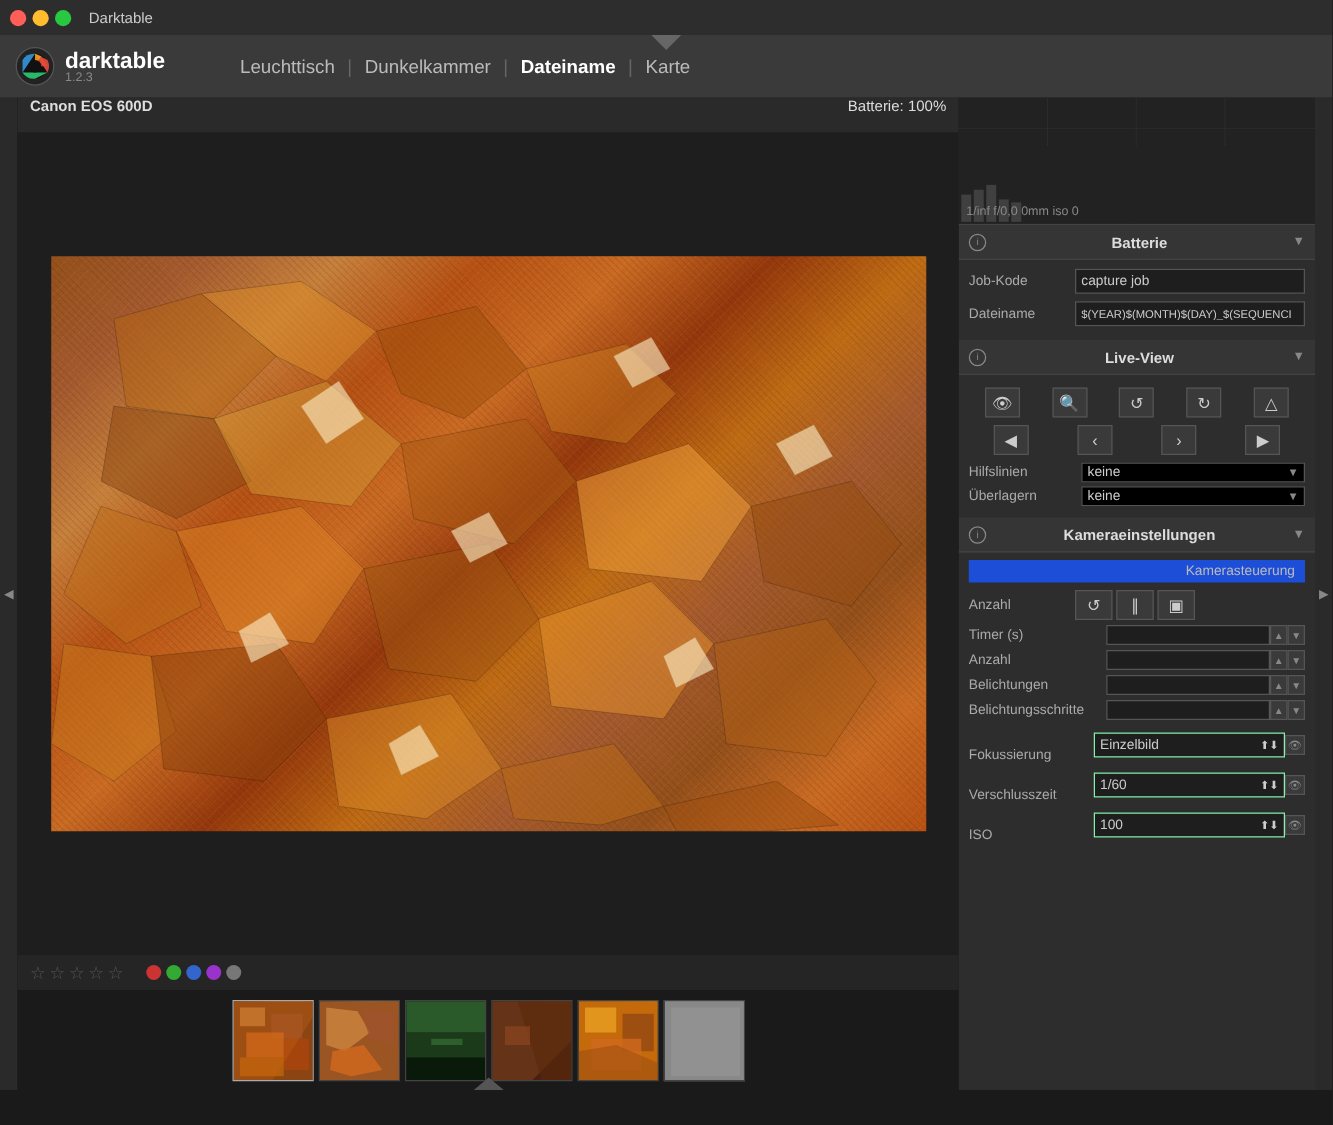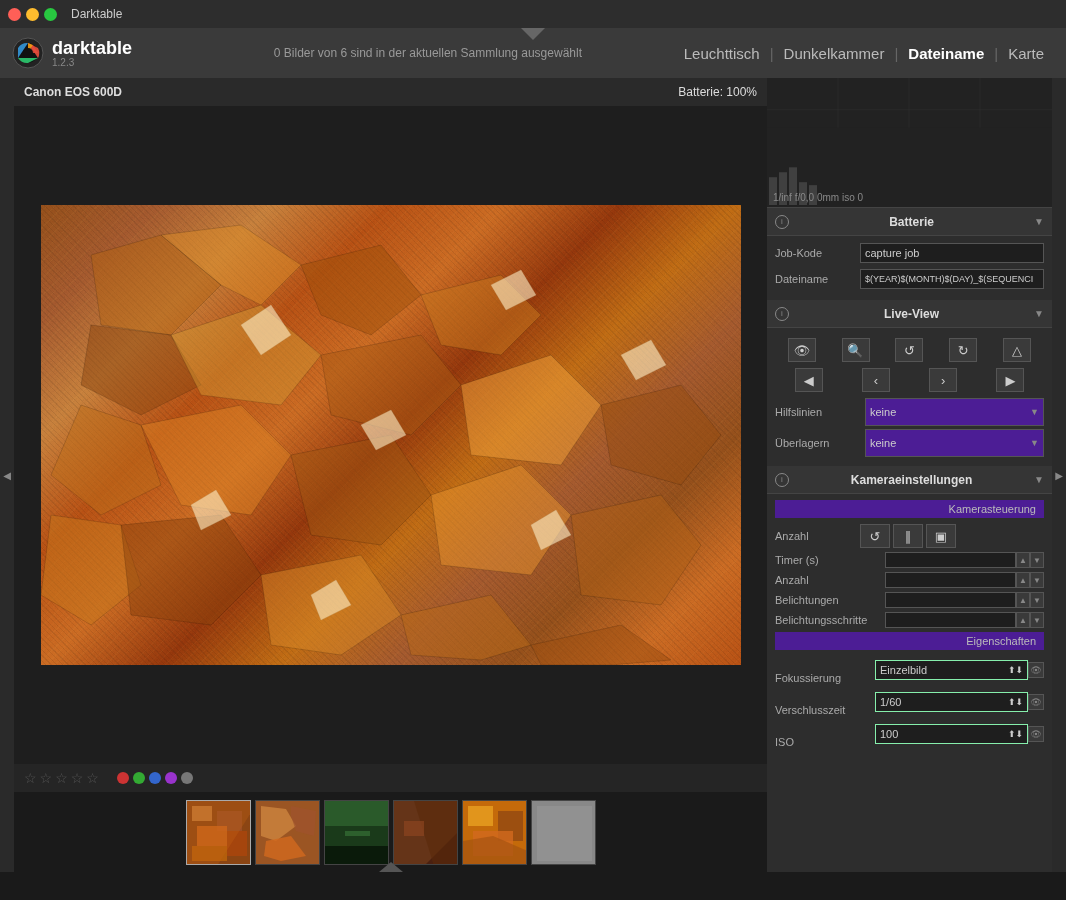--- a/index.html
+++ b/index.html
@@ -127,21 +127,20 @@
       flex-direction: column;
       background: #1e1e1e;
       overflow: hidden;
     }
 
     
     .camera-bar {
       background: #2a2a2a;
       height: 28px;
       display: flex;
-      align-items: center;
       padding: 0 10px;
       justify-content: space-between;
     }
     .camera-name { color: #ddd; font-size: 12px; font-weight: bold; }
     .battery-info { color: #ddd; font-size: 12px; }
 
     
     .image-area {
       flex: 1;
       display: flex;
@@ -239,21 +238,21 @@
       flex-direction: column;
       overflow-y: auto;
       overflow-x: hidden;
     }
     .right-panel::-webkit-scrollbar { width: 4px; }
     .right-panel::-webkit-scrollbar-track { background: #222; }
     .right-panel::-webkit-scrollbar-thumb { background: #555; }
 
     
     .histogram-area {
-      height: 130px;
+      height: 102px;
       background: #222;
       position: relative;
       border-bottom: 1px solid #444;
     }
     .histogram-info {
       position: absolute;
       bottom: 4px;
       left: 6px;
       color: #888;
       font-size: 10px;
@@ -364,35 +363,35 @@
       align-items: center;
       margin-bottom: 3px;
     }
     .dropdown-label {
       color: #aaa;
       font-size: 11px;
       min-width: 90px;
     }
     .dropdown-value {
       flex: 1;
-      background: #4c1d95;
+      background: #000000;
       border: 1px solid #555;
       color: #ccc;
       font-size: 11px;
       padding: 2px 4px;
-      height: 28px;
+      height: 16px;
       display: flex;
       align-items: center;
       justify-content: space-between;
     }
     .dropdown-arrow { color: #888; font-size: 9px; }
 
     
     .kamera-header {
-      background: #4c1d95;
+      background: #1d4ed8;
       text-align: right;
       padding: 3px 8px;
       color: #bbb;
       font-size: 11px;
     }
 
     
     .modus-row {
       display: flex;
       align-items: center;
@@ -522,21 +521,20 @@
       <path d="M6 21 L6 11 A11 11 0 0 1 16 6 Z" fill="#3498db" opacity="0.9"></path>
       <path d="M16 6 L21 8 L16 16 Z" fill="#f39c12" opacity="0.9"></path>
       <path d="M21 8 L26 16 L16 16 Z" fill="#e74c3c" opacity="0.8"></path>
       <circle cx="16" cy="16" r="5" fill="#111"></circle>
     </svg>
     <div class="logo-text">
       <span class="logo-name">darktable</span>
       <span class="logo-version">1.2.3</span>
     </div>
   </div>
-  <div class="nav-center">0 Bilder von 6 sind in der aktuellen Sammlung ausgewählt</div>
   <div class="nav-links">
     <span class="nav-link">Leuchttisch</span>
     <span class="nav-sep">|</span>
     <span class="nav-link">Dunkelkammer</span>
     <span class="nav-sep">|</span>
     <span class="nav-link active">Dateiname</span>
     <span class="nav-sep">|</span>
     <span class="nav-link">Karte</span>
   </div>
 </div>
@@ -815,23 +813,20 @@
       <div class="slider-row">
         <span class="slider-label">Belichtungsschritte</span>
         <div class="slider-track"></div>
         <div class="slider-side-btn">▲</div>
         <div class="slider-side-btn">▼</div>
       </div>
 
       
 
       
-      <div class="kamera-header" style="margin-top:4px;">
-        <span>Eigenschaften</span>
-      </div>
 
       
       <div class="eigenschaft-row" style="margin-top:6px;">
         <span class="eigenschaft-label">Fokussierung</span>
         <div class="eigenschaft-select">
           <span>Einzelbild</span>
           <span style="font-size:9px;">⬆⬇</span>
         </div>
         <div class="eigenschaft-icons">
           <div class="eig-icon">👁</div>

